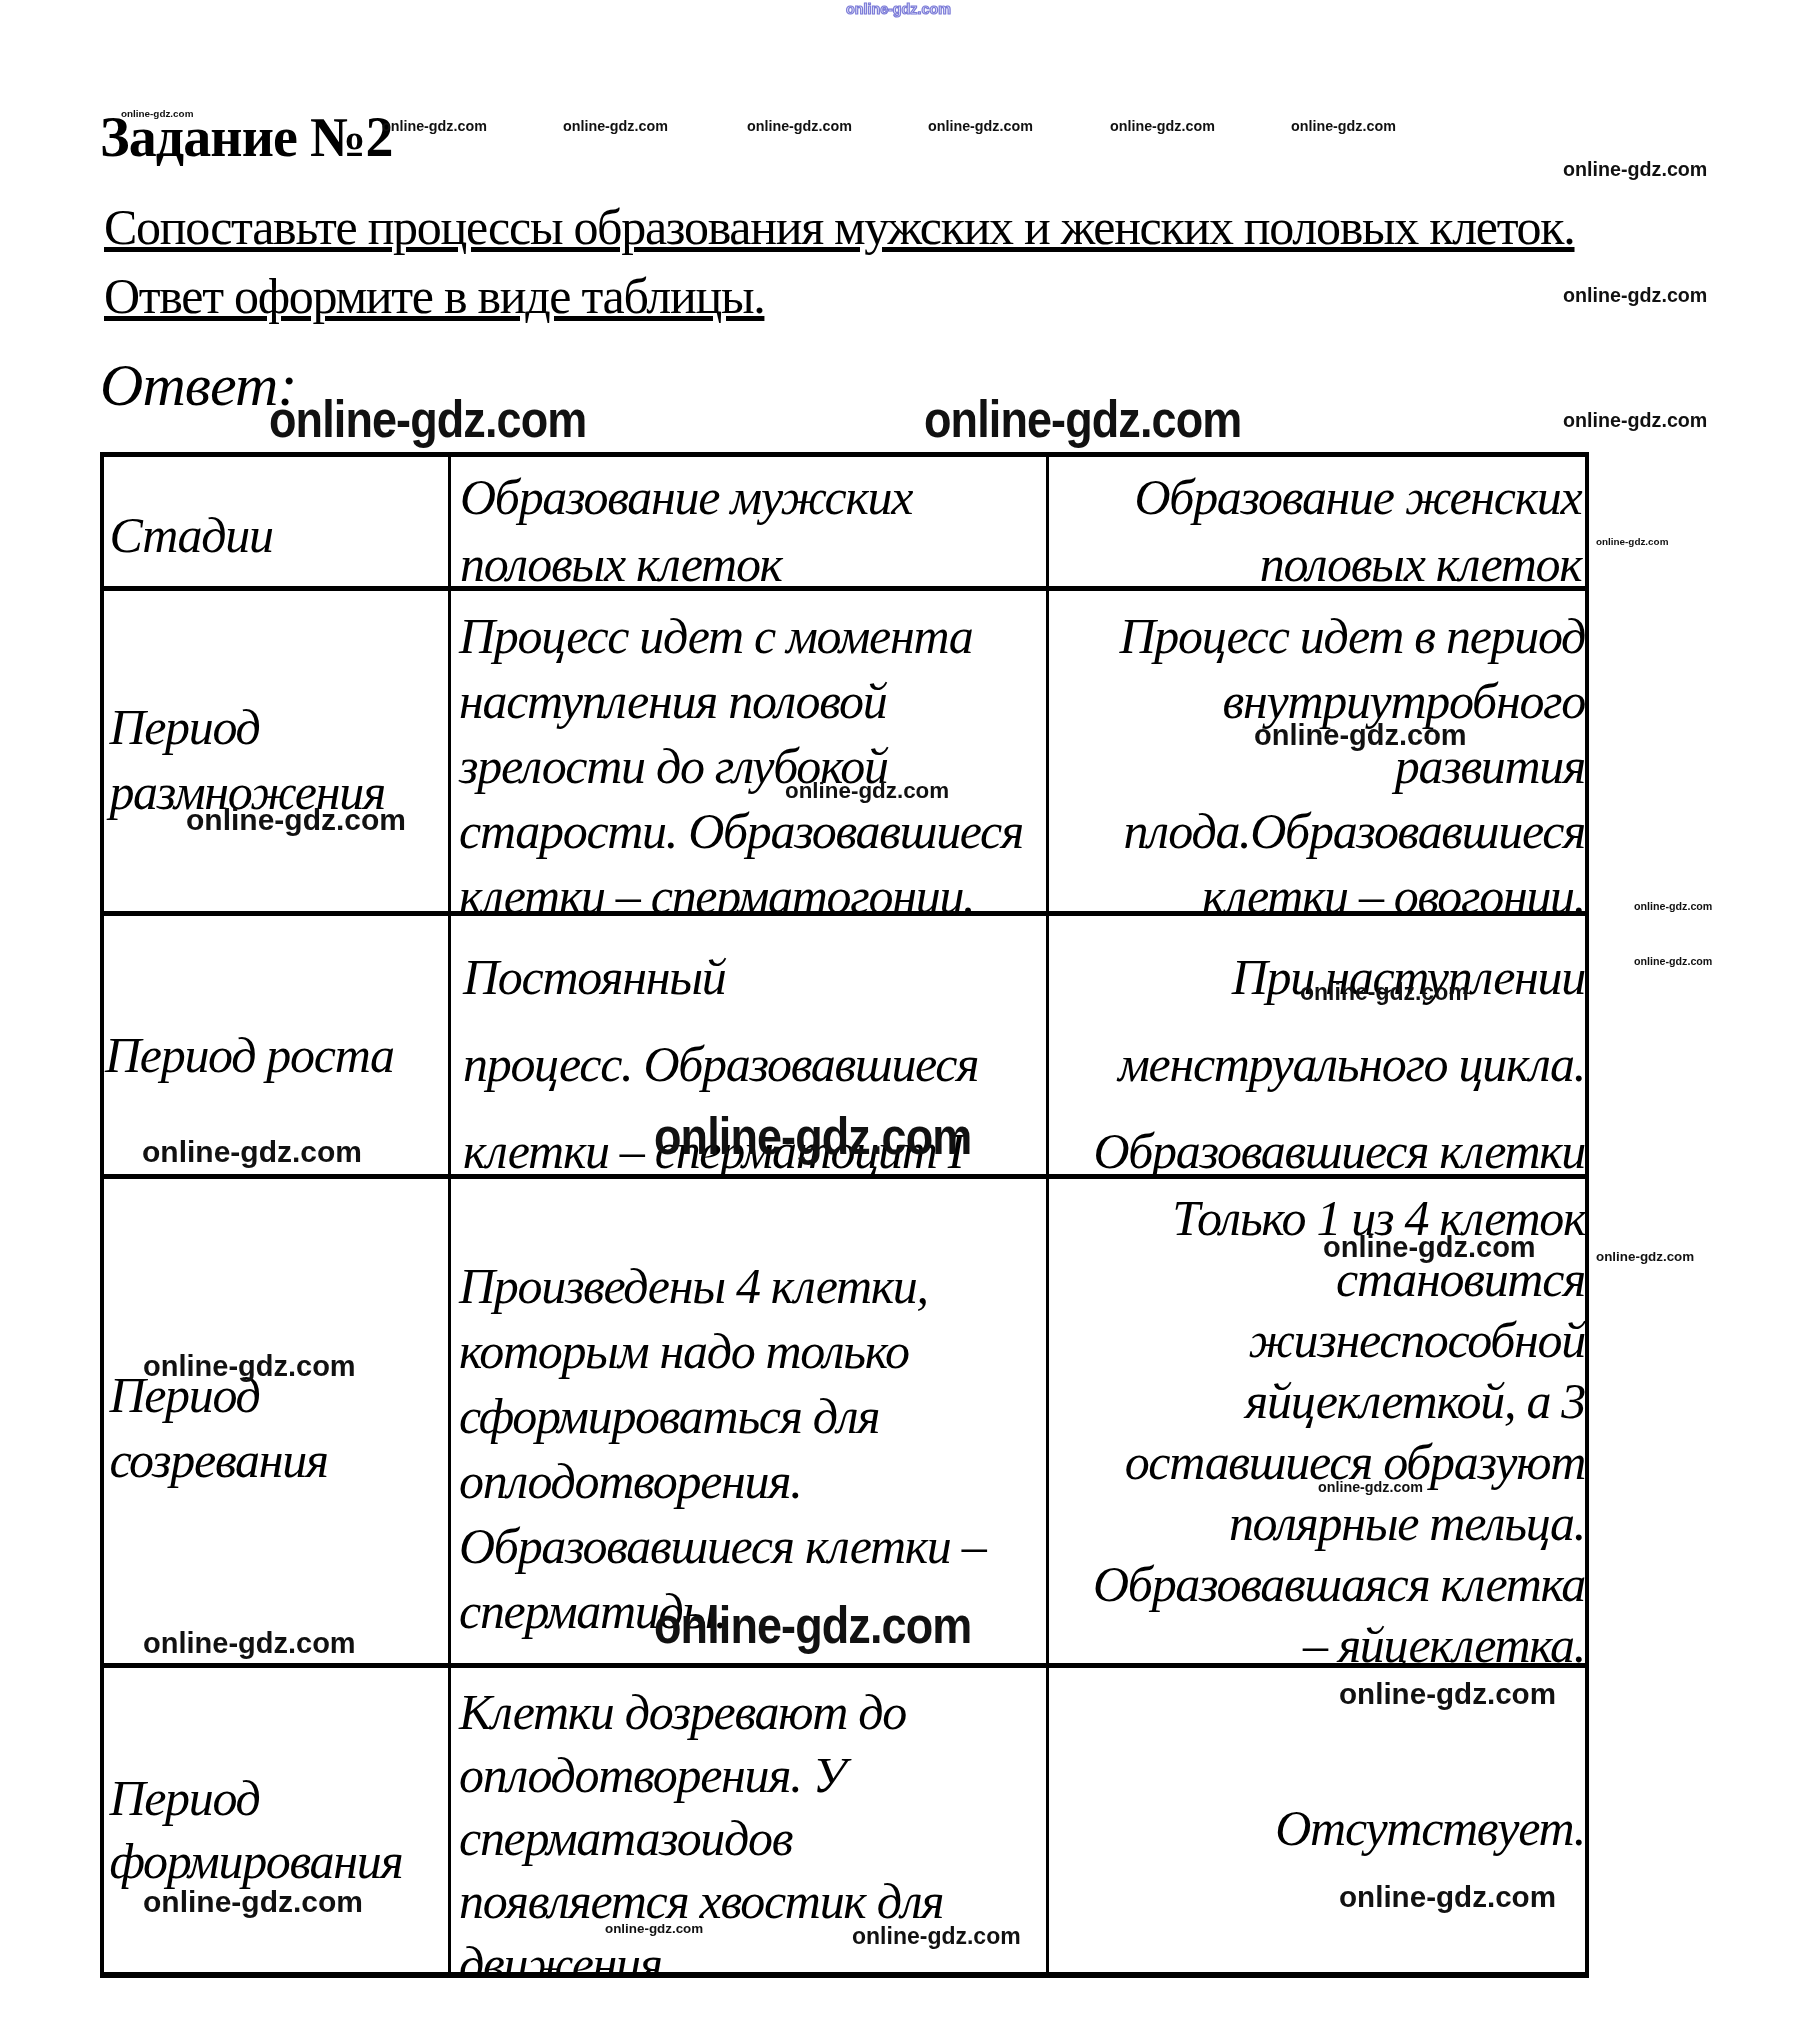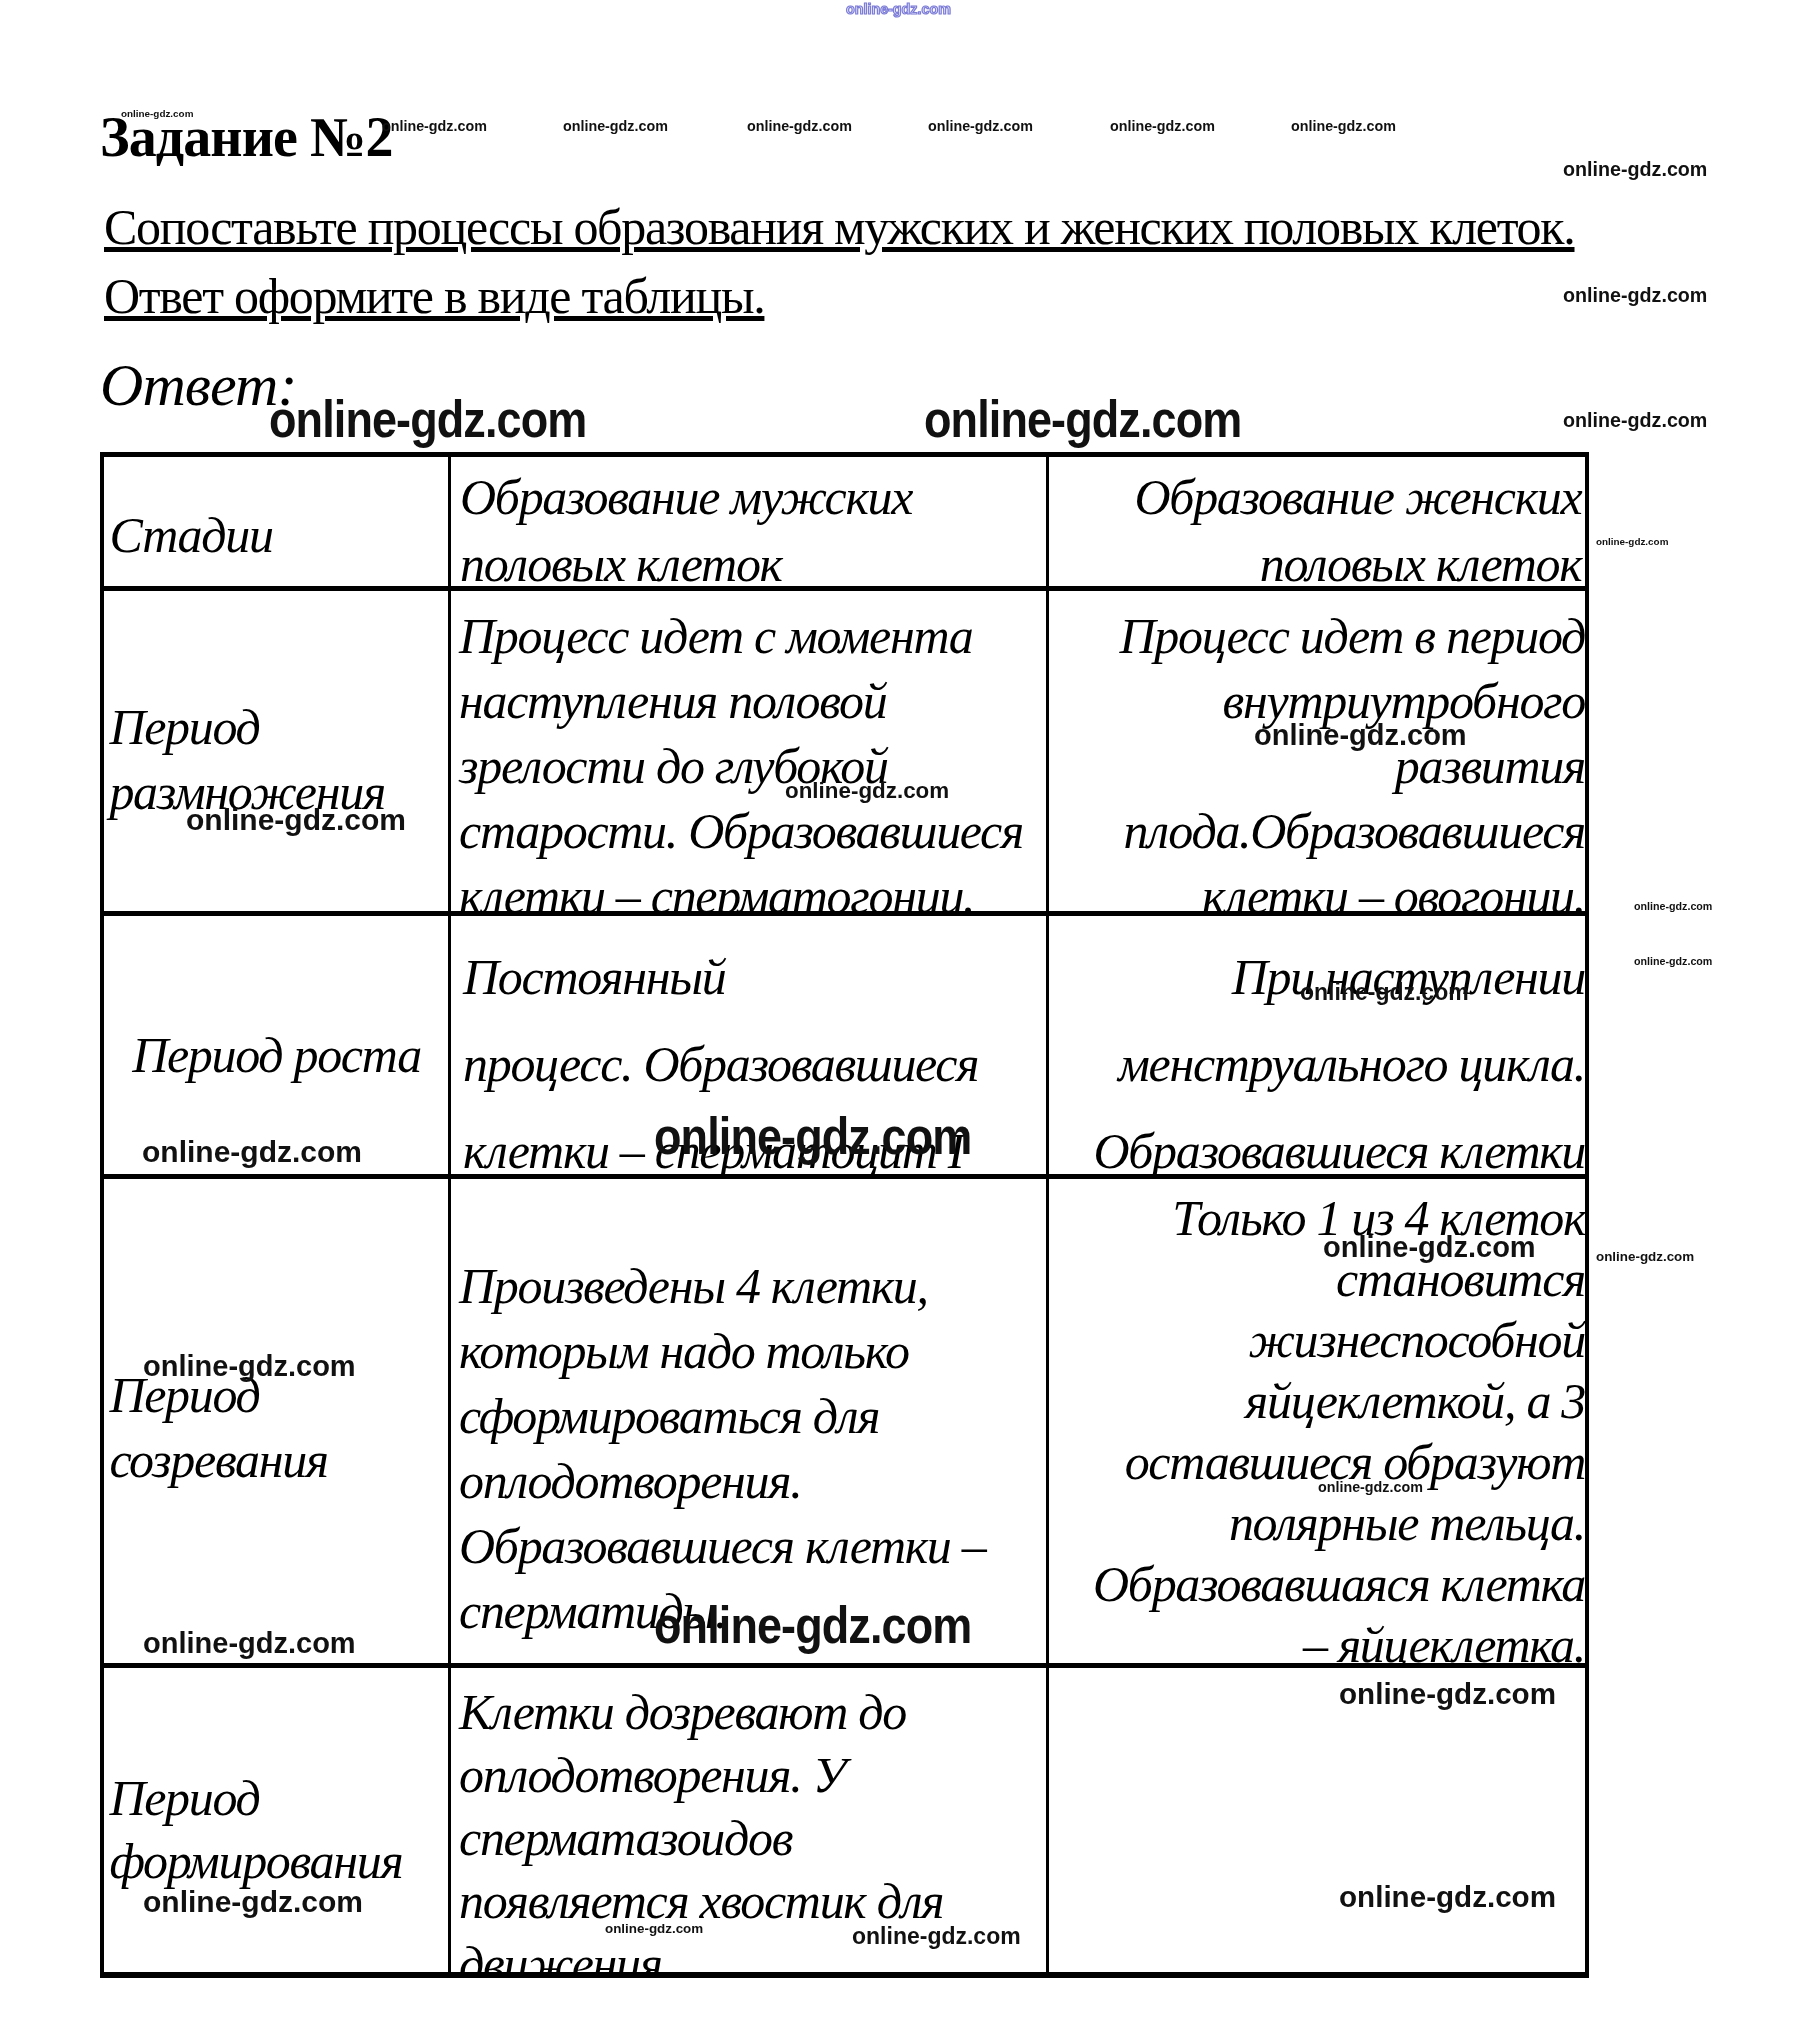--- a/index.html
+++ b/index.html
@@ -33,21 +33,21 @@
   .cell{
     box-sizing:border-box;border-right:3.6px solid #000;border-bottom:5.4px solid #000;
     font-size:50px;letter-spacing:-1.3px;white-space:pre-wrap;overflow:hidden;
   }
   .cell.last-col{border-right:none;text-align:right;}
   .cell.last-row{border-bottom:none;}
   .c-h1{padding:45px 3.6px 0 5.4px;line-height:67px;}
   .c-h2,.c-h3{padding:7.2px 3.6px 0 9px;line-height:67px;}
   .c-s2{padding:104px 0 0 5.4px;line-height:65px;}
   .c-m2,.c-f2{padding:12.5px 0 0 8px;line-height:65px;}
-  .c-s3{padding:106px 0 0 1px;line-height:67px;text-align:center;}
+  .c-s3{padding:106px 0 0 1px;line-height:67px;}
   .c-m3,.c-f3{padding:18px 0 0 12px;line-height:87px;}
   .c-s4{padding:184px 0 0 5.4px;line-height:65px;}
   .c-m4{padding:75px 0 0 8px;line-height:65px;}
   .c-f4{padding:9px 0 10px 8px;line-height:61px;}
   .c-s5{padding:99px 0 0 5.4px;line-height:63px;}
   .c-m5{padding:12.5px 0 0 8px;line-height:63px;}
   .c-f5{padding:129px 0 0 8px;line-height:63px;}
   
   .wm{
     position:absolute;font-family:"Liberation Sans", sans-serif;color:#111;
@@ -117,20 +117,21 @@
 Образовавшаяся клетка
 – яйцеклетка.</div>
 
   <div class="cell c-s5 last-row">Период
 формирования</div>
   <div class="cell c-m5 last-row">Клетки дозревают до
 оплодотворения. У
 сперматазоидов
 появляется хвостик для
 движения.</div>
+  <div class="cell c-f5 last-col last-row">Отсутствует.</div>
 </div>
 
 <div id="watermark-layer">
     <span class="wm wm-outline" style="left: 846px; top: 1.8px; font-size: 14.3px; font-weight: 700;">online-gdz.com</span>
     <span class="wm" style="left: 121px; top: 109px; font-size: 9.9px; font-weight: 700;">online-gdz.com</span>
     <span class="wm" style="left: 382px; top: 119px; font-size: 14.3px; font-weight: 600;">online-gdz.com</span>
     <span class="wm" style="left: 563px; top: 119px; font-size: 14.3px; font-weight: 600;">online-gdz.com</span>
     <span class="wm" style="left: 747px; top: 119px; font-size: 14.3px; font-weight: 600;">online-gdz.com</span>
     <span class="wm" style="left: 928px; top: 119px; font-size: 14.3px; font-weight: 600;">online-gdz.com</span>
     <span class="wm" style="left: 1110px; top: 119px; font-size: 14.3px; font-weight: 600;">online-gdz.com</span>

